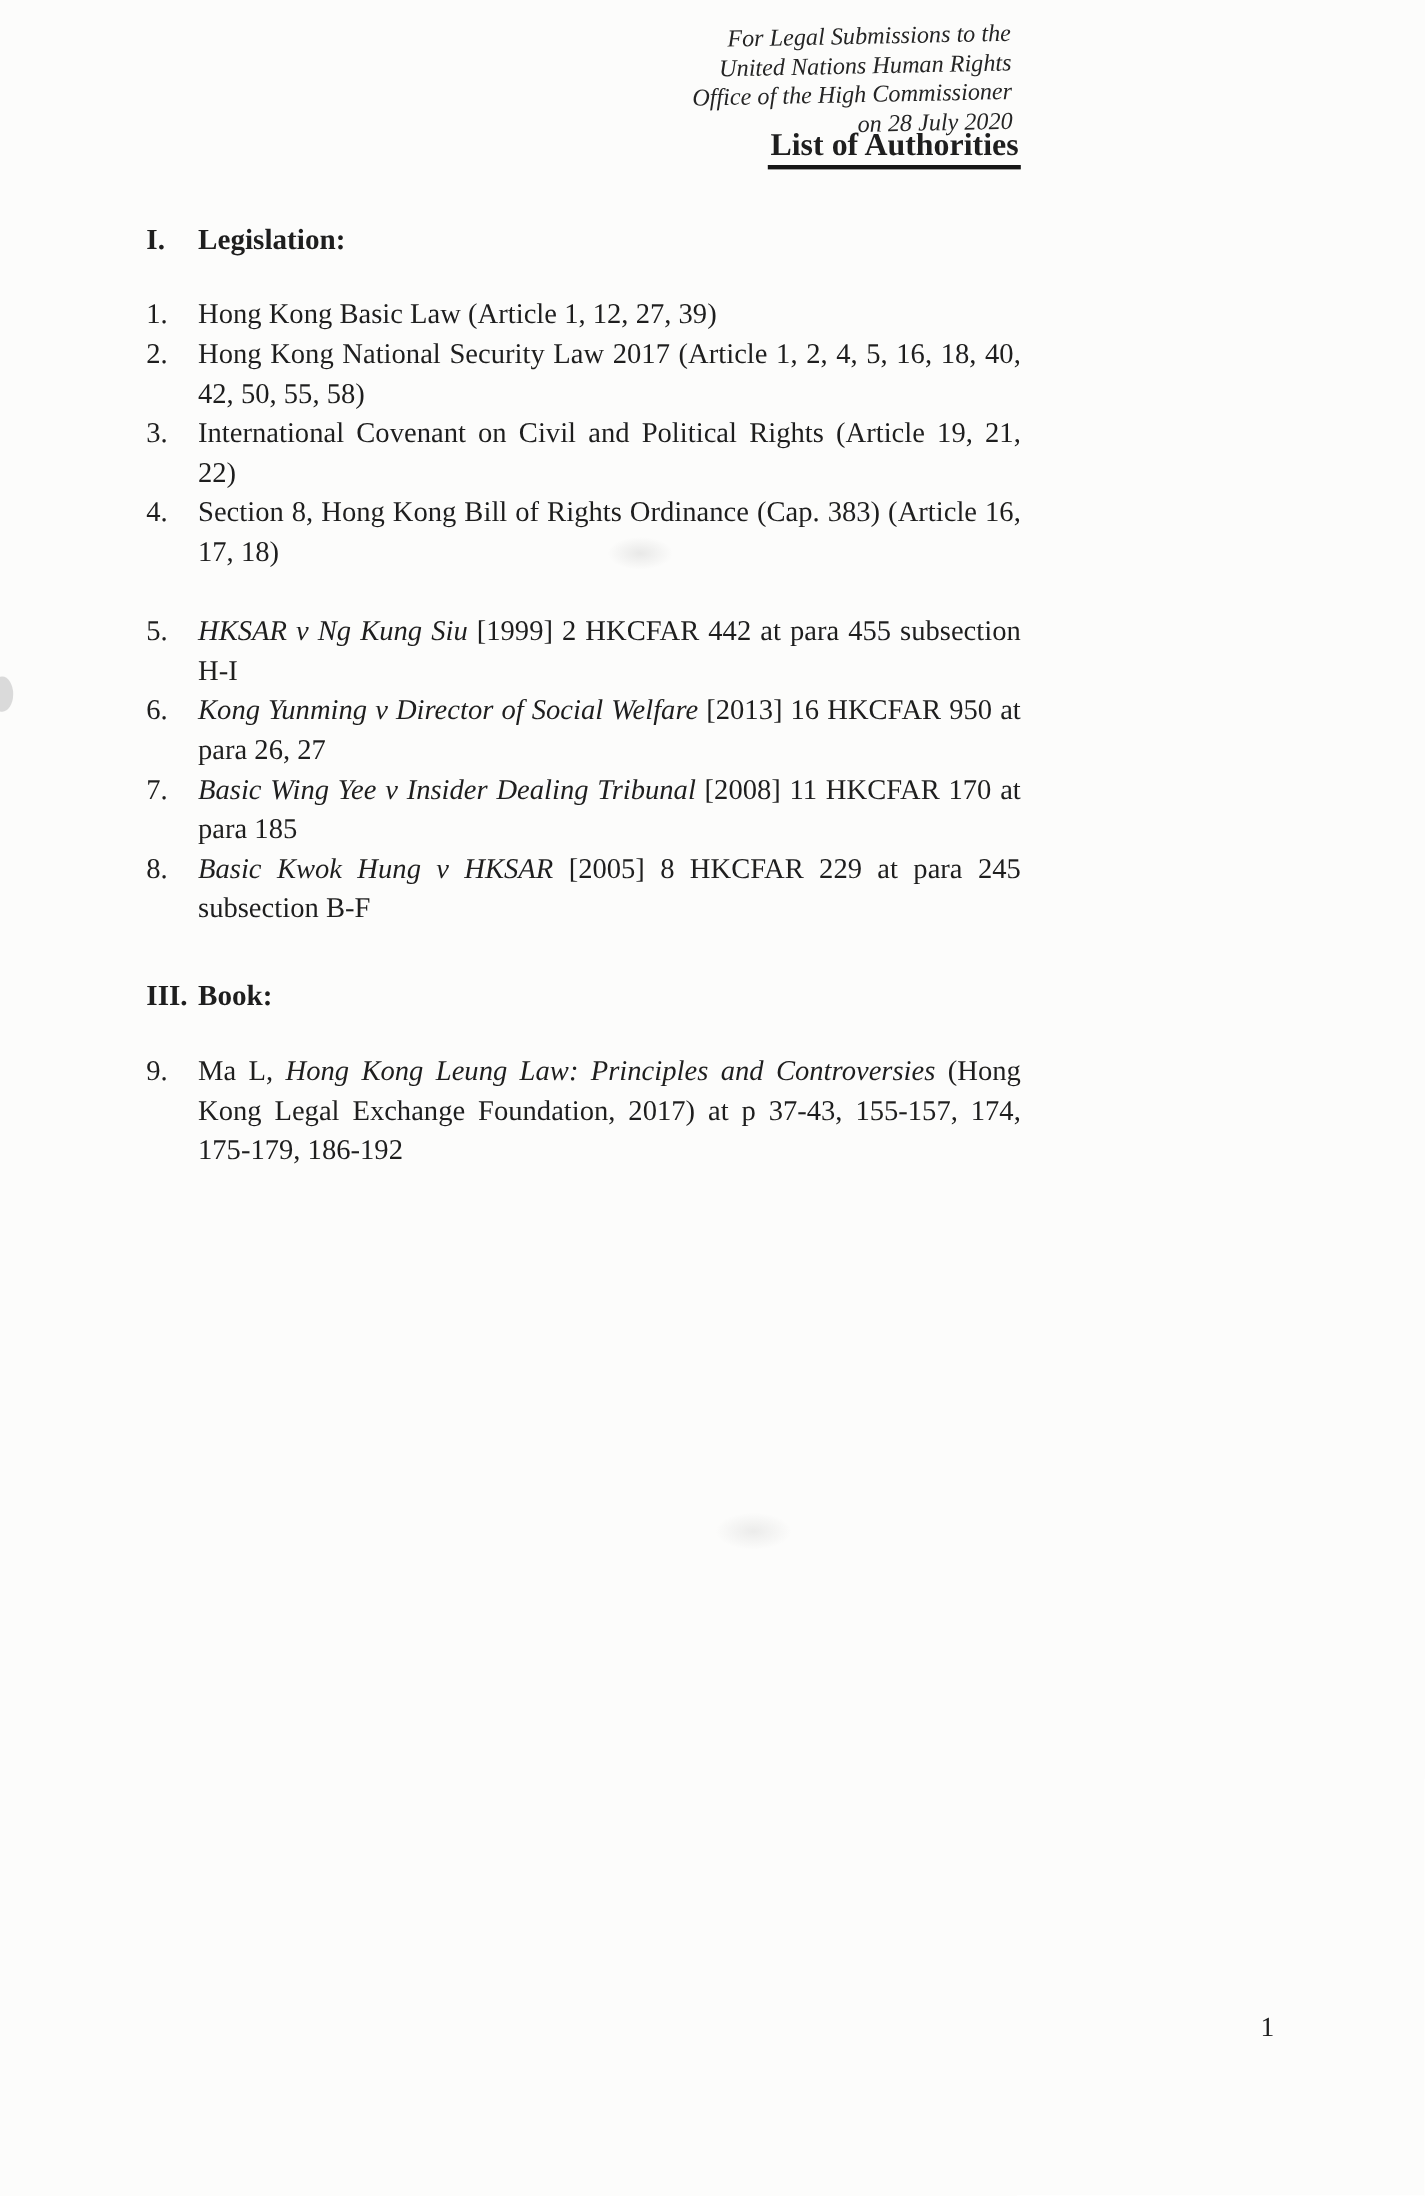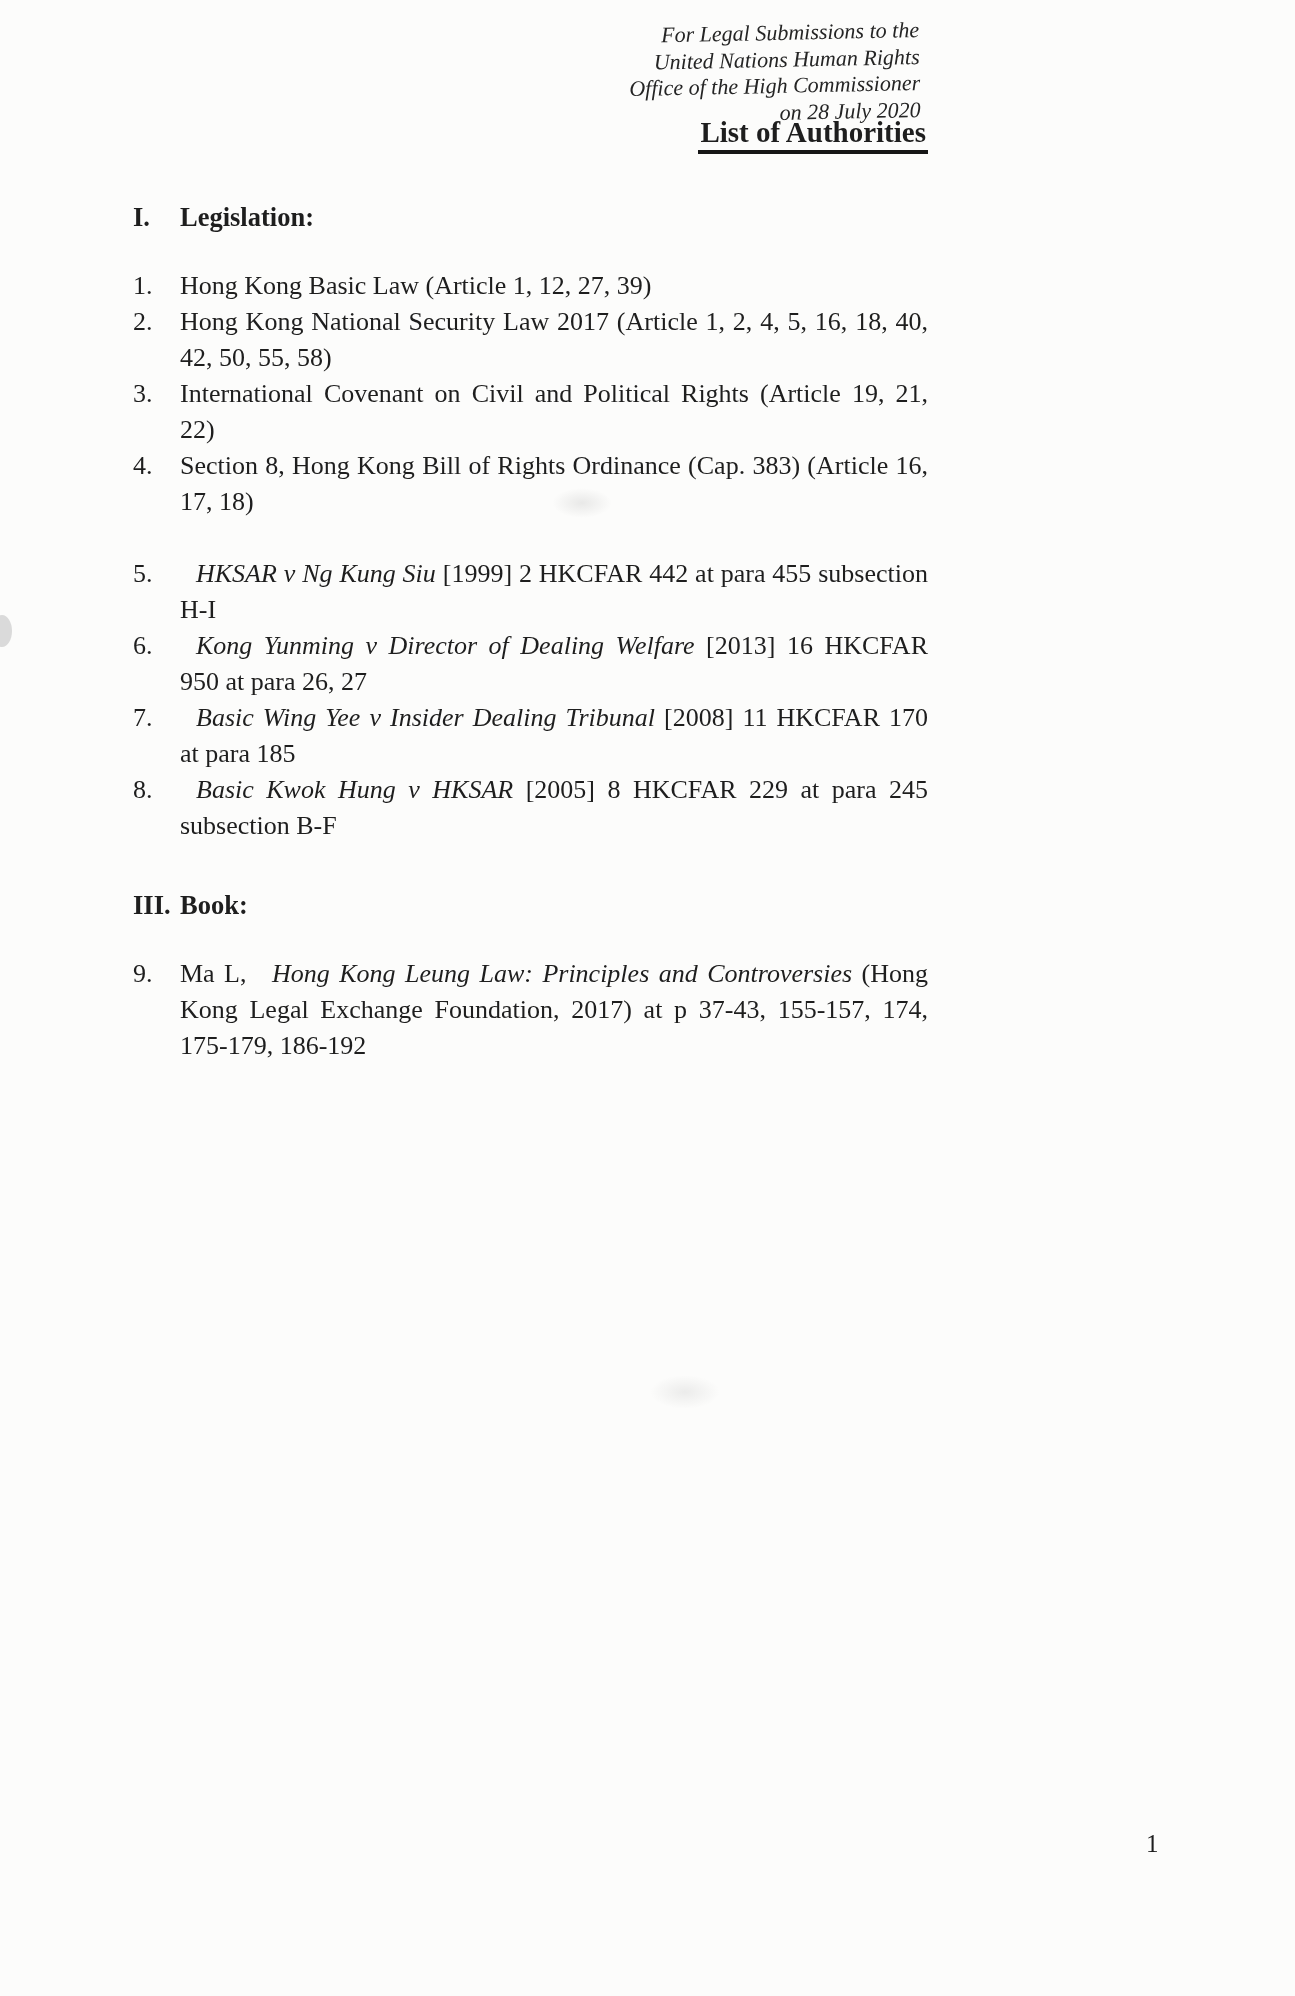--- a/index.html
+++ b/index.html
@@ -42,21 +42,21 @@
   }
   .section-heading.first { margin-top:50px; }
   .section-heading .num { flex:none; width:47px; }
   .items { margin-top:36px; }
   .item {
     display:flex;
     font-size:26px; line-height:36px;
   }
   .item .num { flex:none; width:47px; }
   .item .txt { flex:1; text-align:justify; }
-  .italic { font-style:italic;margin-left:16px; }
+  .italic { font-style:italic; }
   .page-number {
     position:absolute; left:1146px; top:1830px;
     font-size:25px;
   }
   
   .artifact { position:absolute; pointer-events:none; }
   .artifact.edge-blob {
     left:-8px; top:615px; width:20px; height:32px;
     background:#c7c7c7; border-radius:50%; opacity:.65;
   }
@@ -108,21 +108,21 @@
       </div>
     </div>
 
     <div class="items">
       <div class="item">
         <span class="num">5.</span>
         <div class="txt"><span class="italic">HKSAR v Ng Kung Siu</span><span> [1999] 2 HKCFAR 442 at para 455 subsection H-I</span></div>
       </div>
       <div class="item">
         <span class="num">6.</span>
-        <div class="txt"><span class="italic">Kong Yunming v Director of Dealing Welfare</span><span> [2013] 16 HKCFAR 950 at para 26, 27</span></div>
+        <div class="txt"><span class="italic">Kong Yunming v Director of Social Welfare</span><span> [2013] 16 HKCFAR 950 at para 26, 27</span></div>
       </div>
       <div class="item">
         <span class="num">7.</span>
         <div class="txt"><span class="italic">Basic Wing Yee v Insider Dealing Tribunal</span><span> [2008] 11 HKCFAR 170 at para 185</span></div>
       </div>
       <div class="item">
         <span class="num">8.</span>
         <div class="txt"><span class="italic">Basic Kwok Hung v HKSAR</span><span> [2005] 8 HKCFAR 229 at para 245 subsection B-F</span></div>
       </div>
     </div>

